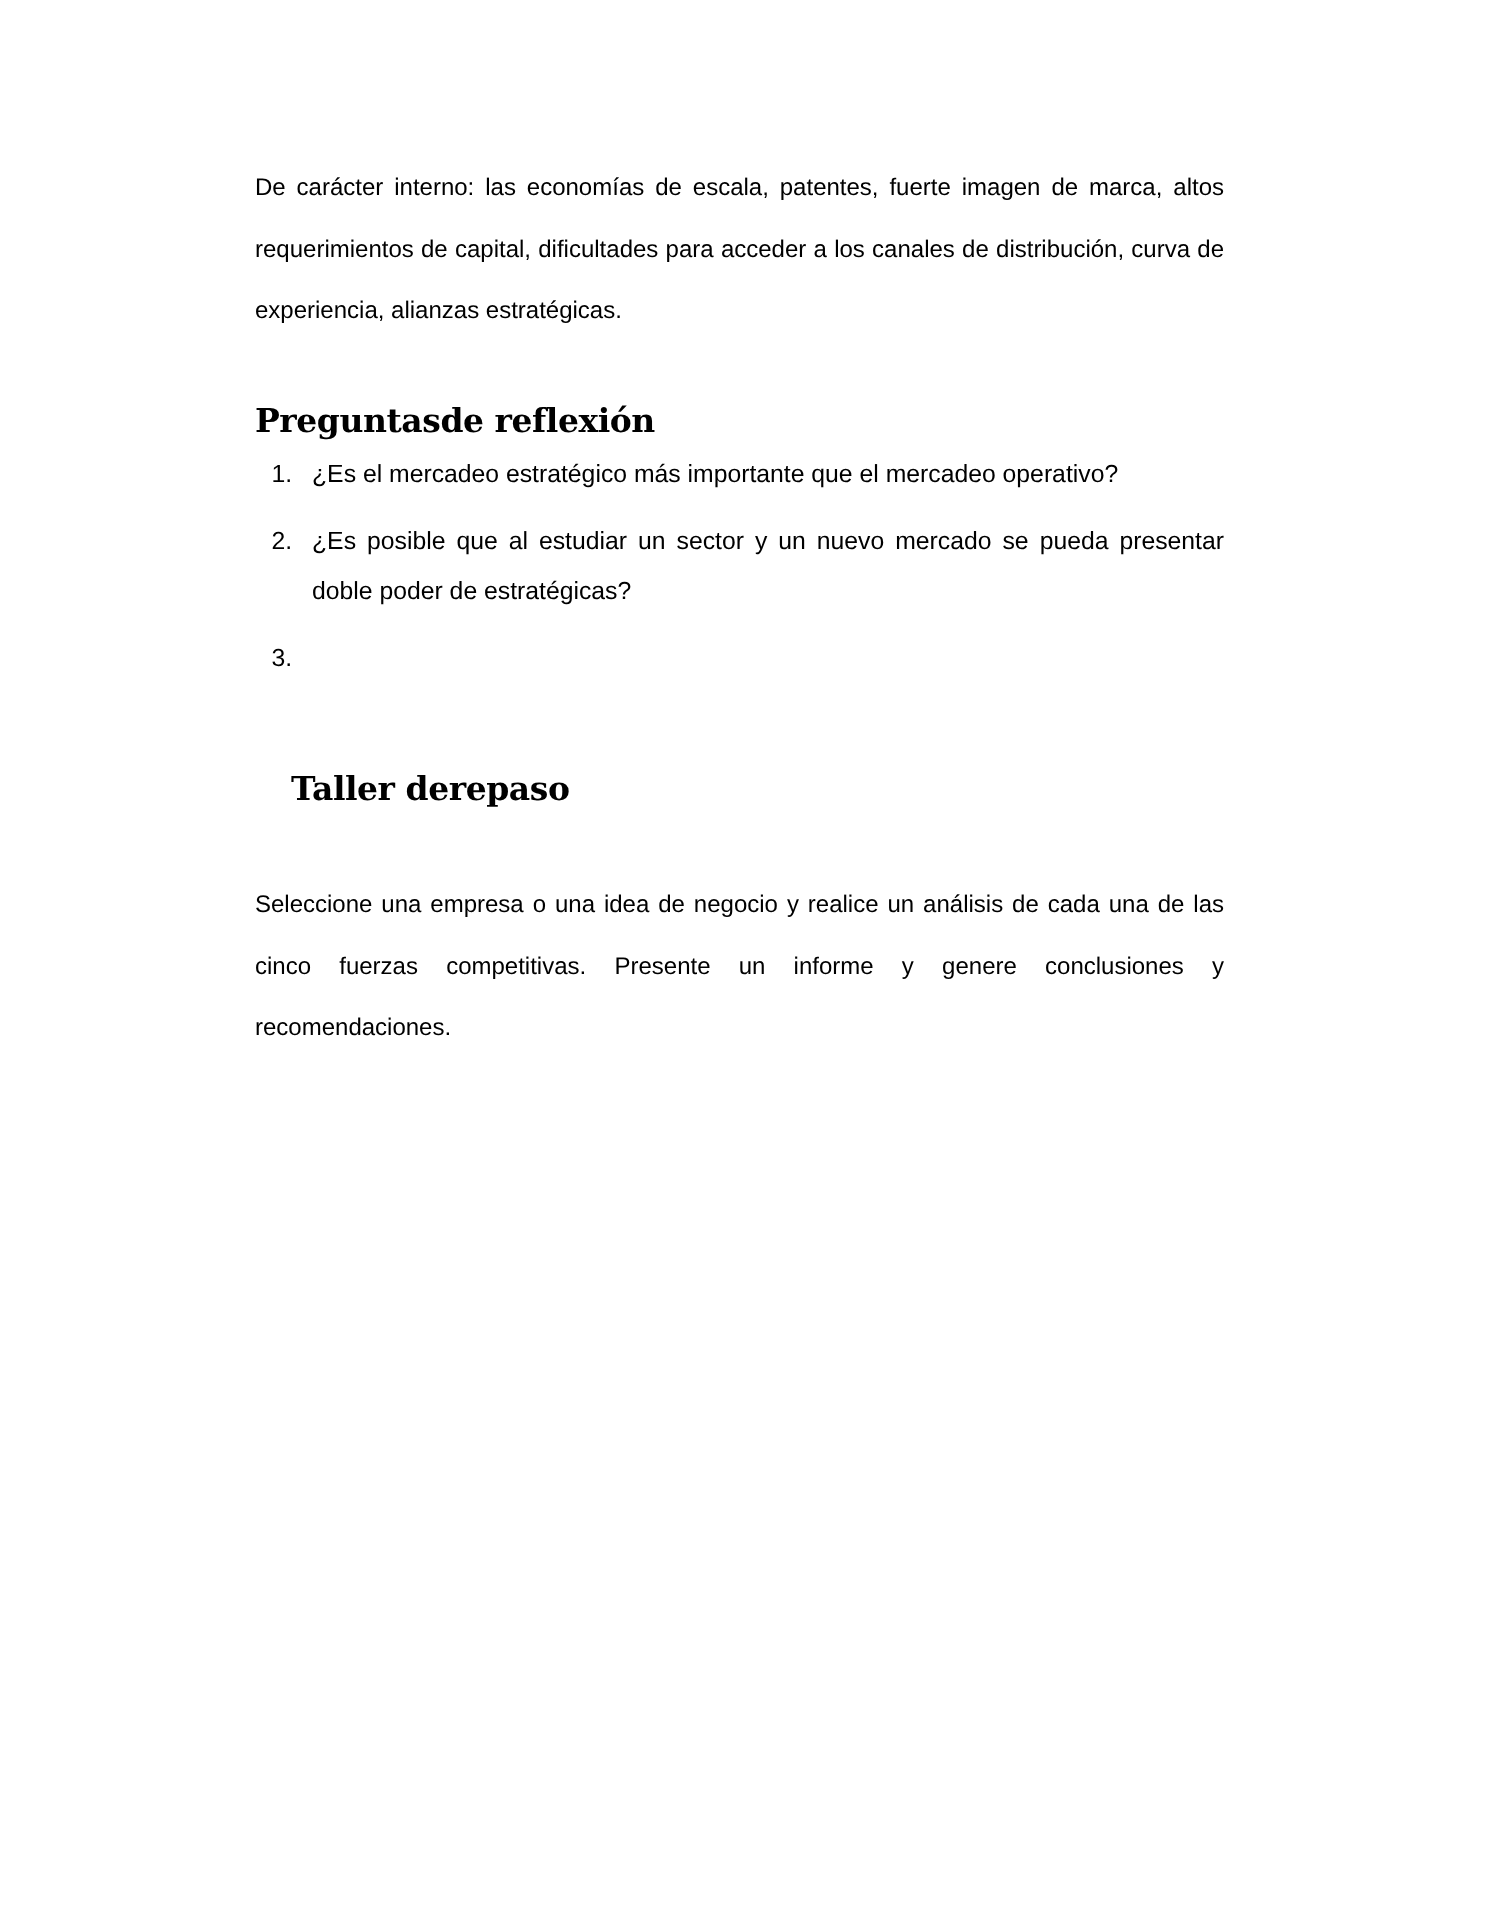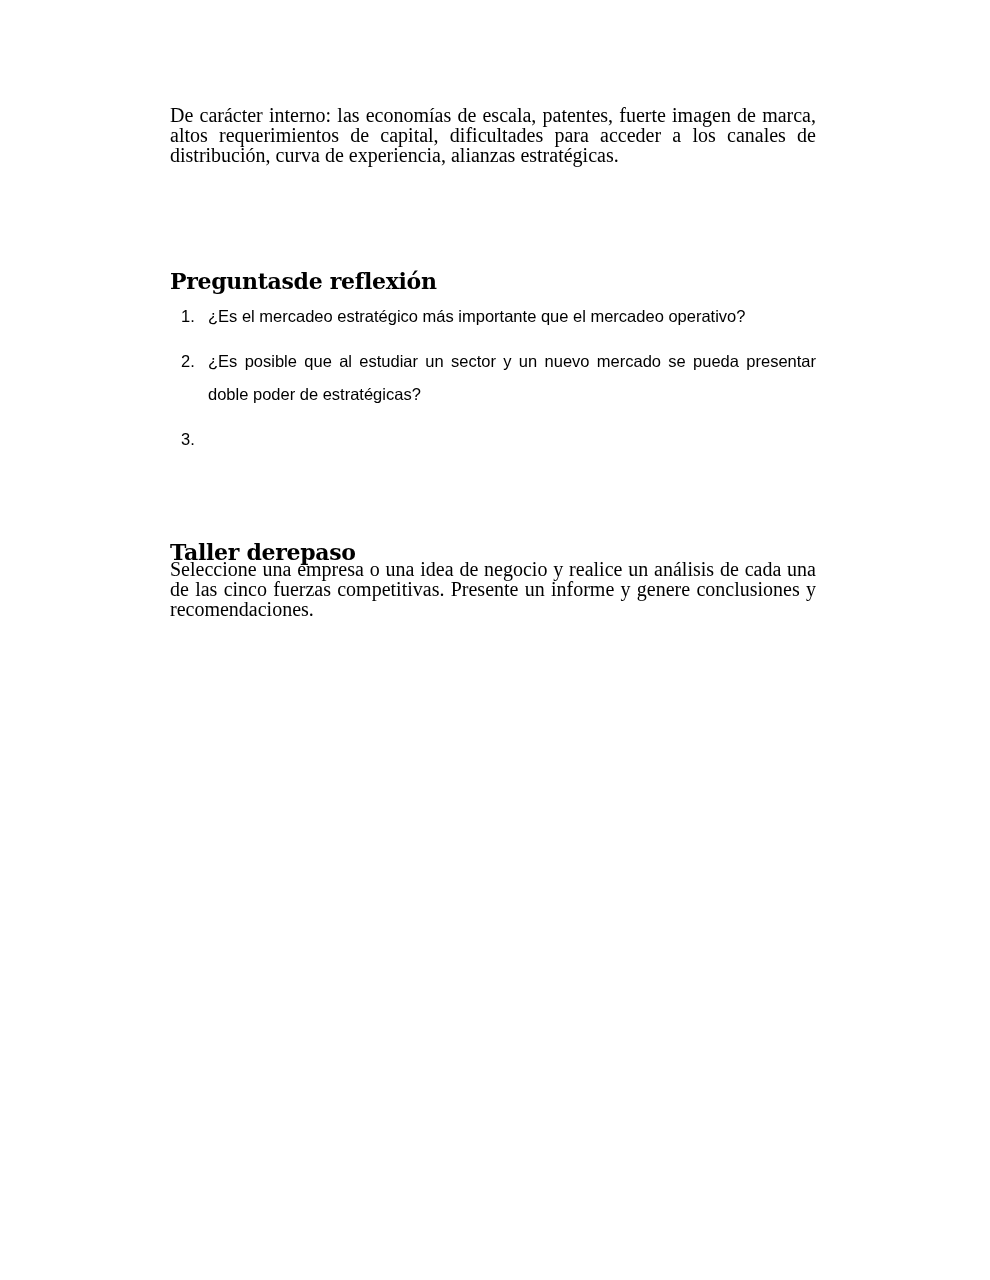--- a/index.html
+++ b/index.html
@@ -14,23 +14,23 @@
       overflow: hidden;
       color: #000000;
     }
     .page {
       position: absolute;
       left: 170px;
       top: 0;
       width: 646px;
     }
     .para {
-      font-family: Liberation Serif, serif;
-      font-size: 20px;
-      line-height: 20px;
+      font-family: Liberation Sans, sans-serif;
+      font-size: 16px;
+      line-height: 41px;
       text-align: justify;
       text-align-last: left;
       margin: 0;
     }
     .intro {
       position: absolute;
       top: 105px;
       left: 0;
       width: 646px;
     }
@@ -38,21 +38,21 @@
       font-family: "DejaVu Serif", serif;
       font-weight: bold;
       font-size: 22px;
       letter-spacing: -0.3px;
       margin: 0;
       position: absolute;
       left: 0;
       white-space: nowrap;
     }
     .h-preguntas { top: 268px; }
-    .h-taller { top: 539px; }
+    .h-taller { top: 513px; margin-left: 24px; }
     .qlist {
       position: absolute;
       top: 300px;
       left: 0;
       width: 646px;
       margin: 0;
       padding: 0;
       list-style: none;
     }
     .qitem {
@@ -65,21 +65,21 @@
       text-align-last: left;
     }
     .qitem + .qitem { margin-top: 12px; }
     .qnum {
       position: absolute;
       left: 11px;
       top: 0;
     }
     .taller-body {
       position: absolute;
-      top: 559px;
+      top: 583px;
       left: 0;
       width: 646px;
     }
   </style>
 </head>
 <body>
 
 <div class="page">
 
   <p class="para intro">De carácter interno: las economías de escala, patentes, fuerte imagen de marca, altos requerimientos de capital, dificultades para acceder  a los canales de distribución, curva de experiencia,  alianzas estratégicas.</p>

